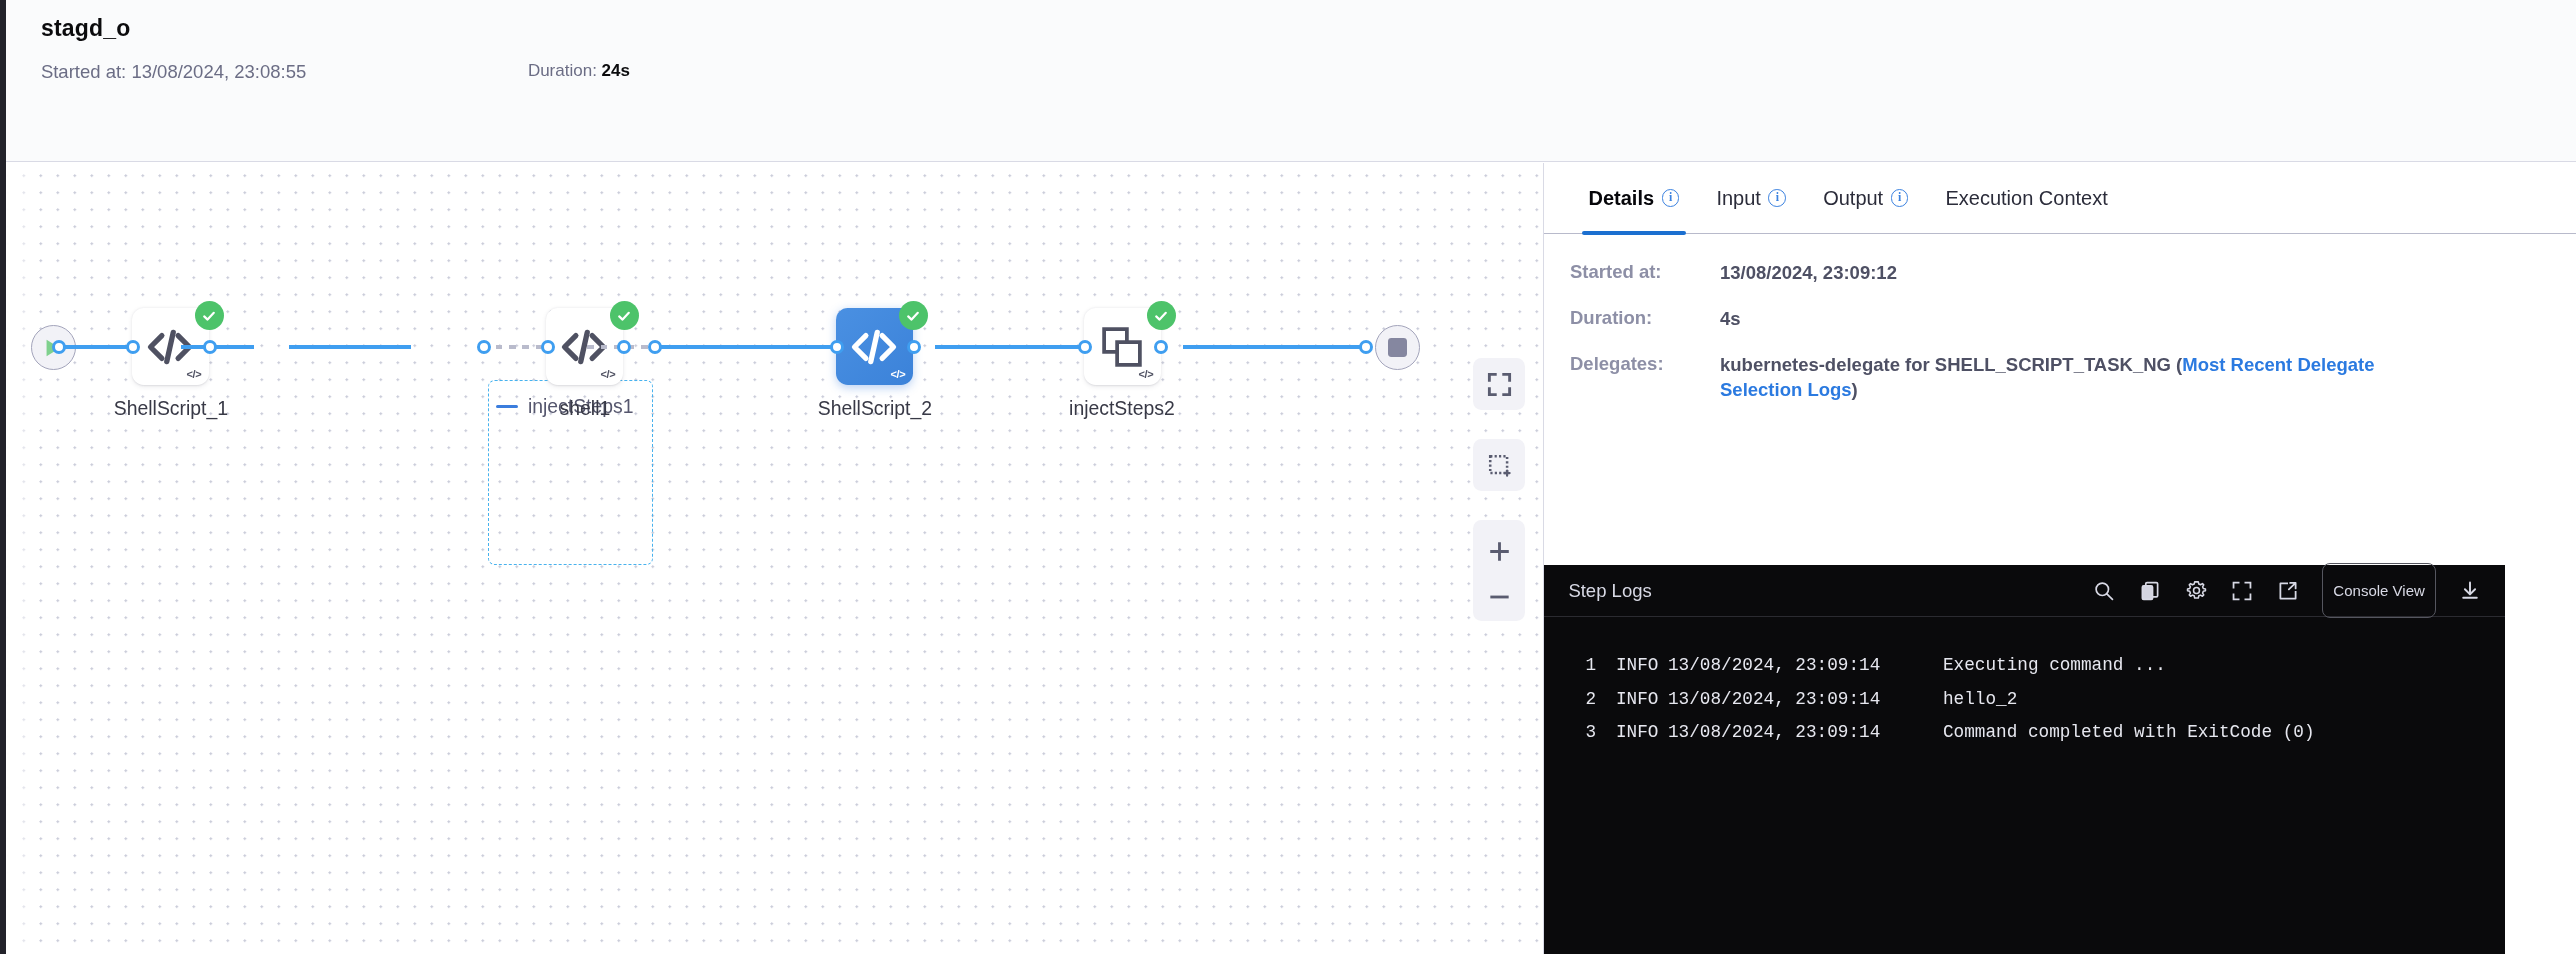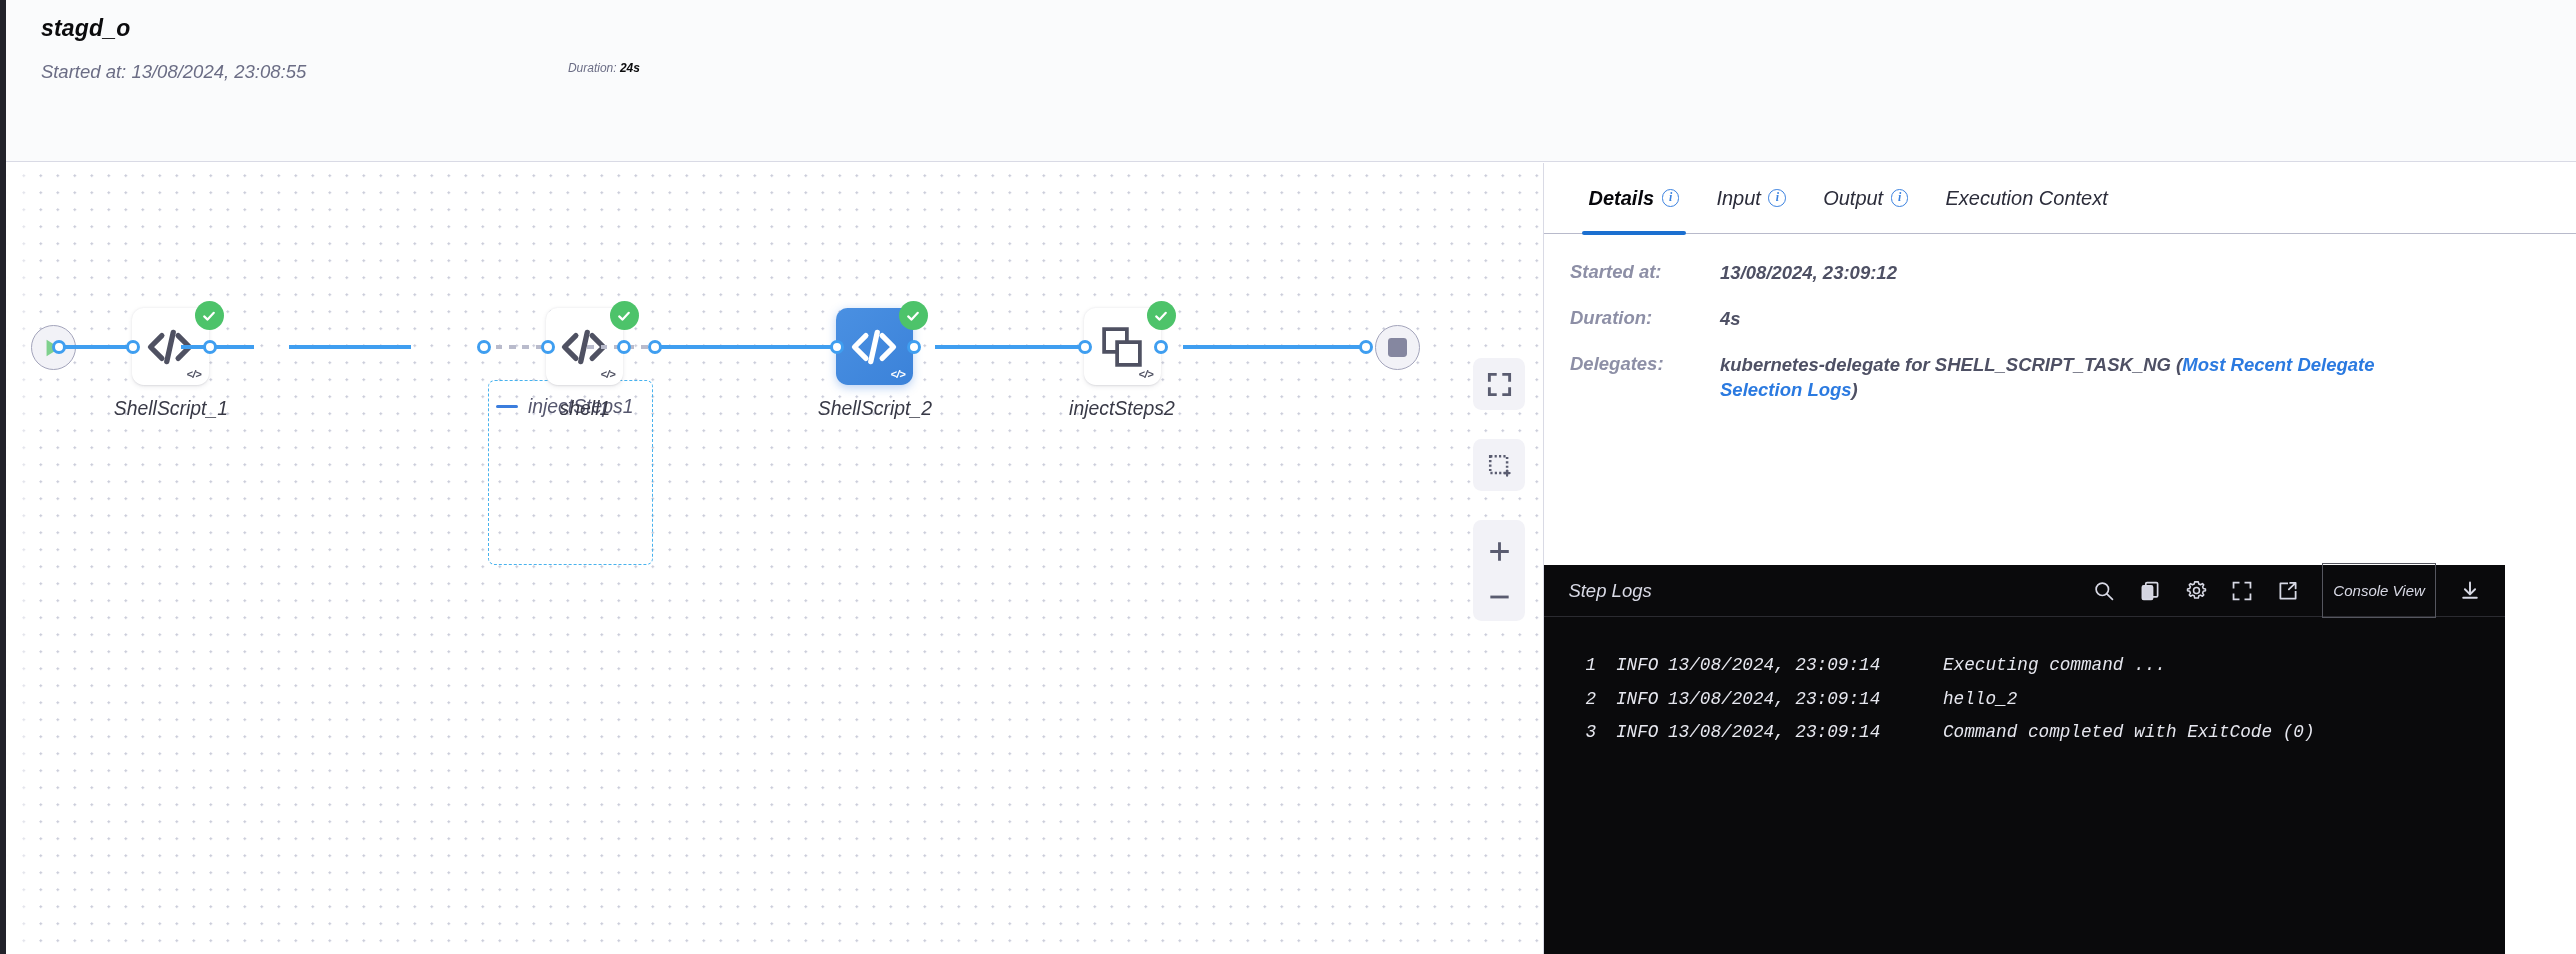--- a/index.html
+++ b/index.html
@@ -2,21 +2,21 @@
 <html style="font-size:13.5px"><head>
 <meta charset="utf-8">
 <style>
   * { box-sizing: border-box; margin: 0; padding: 0; }
   html, body {
     width: 2576px; height: 955px;
     font-family: "Liberation Sans", sans-serif;
     background: #ffffff;
     overflow: hidden;
   }
-  #app { position: relative; width: 2576px; height: 721px; font-style: italic; }
+  #app { position: relative; width: 2576px; height: 721px; }
 
   
   .left-rail {
     position: absolute; left: 0; top: 0; width: 5.9px; height: 955px;
     background: #22222a;
   }
 
   
   .header {
     position: absolute; left: 5.9px; top: 0; width: 2570px; height: 162px;
@@ -26,21 +26,21 @@
   .page-title {
     position: absolute; left: 35px; top: 15px;
     font-size: 23px; font-weight: 700; color: #0b0b0d; letter-spacing: 0.2px;
   }
   .meta-started {
     position: absolute; left: 35px; top: 61px;
     font-size: 18.5px; color: #6b6d85;
   }
   .meta-duration {
     position: absolute; left: 522px; top: 61px;
-    font-size: 12px; color: #6b6d85; margin-left: 40px;
+    font-size: 17px; color: #6b6d85;
   }
   .meta-duration b { color: #0b0b0d; font-weight: 700; }
 
   
   .canvas {
     position: absolute; left: 5.9px; top: 163px;
     width: 1537px; height: 791px;
     background-color: #ffffff;
     background-image: radial-gradient(#c8cad8 1px, transparent 1.1px);
     background-size: 17px 17px;
@@ -182,21 +182,21 @@
     background: #0a0a0c;
   }
   .console-bar {
     height: 52px; border-bottom: 1.7px solid #2b2b31;
     display: flex; align-items: center; padding: 0 0 0 24.4px;
   }
   .console-title { font-size: 18.5px; color: #d8d9e5; flex: none; }
   .console-actions { margin-left: auto; display: flex; align-items: center; gap: 23.6px; padding-right: 23.6px; }
   .cicon { display: flex; align-items: center; justify-content: center; cursor: pointer; }
   .console-view-btn {
-    border: 1.7px solid #55565f; border-radius: 0; padding: 18px 10px;
+    border: 1.7px solid #55565f; border-radius: 8px; padding: 18px 10px;
     color: #d8d9e5; font-size: 15px; cursor: pointer; white-space: nowrap;
   }
   .log-area { padding: 40px 0 0 0; font-family: "Liberation Mono", monospace; }
   .log-line {
     display: flex; font-size: 17.7px; color: #e6e7ef; line-height: 1;
     padding: 0 0 16px 0; white-space: pre;
   }
   .log-num { width: 52px; text-align: right; flex: none; color: #e6e7ef; }
   .log-level { width: 72px; padding-left: 20px; flex: none; }
   .log-time { width: 253px; flex: none; }

